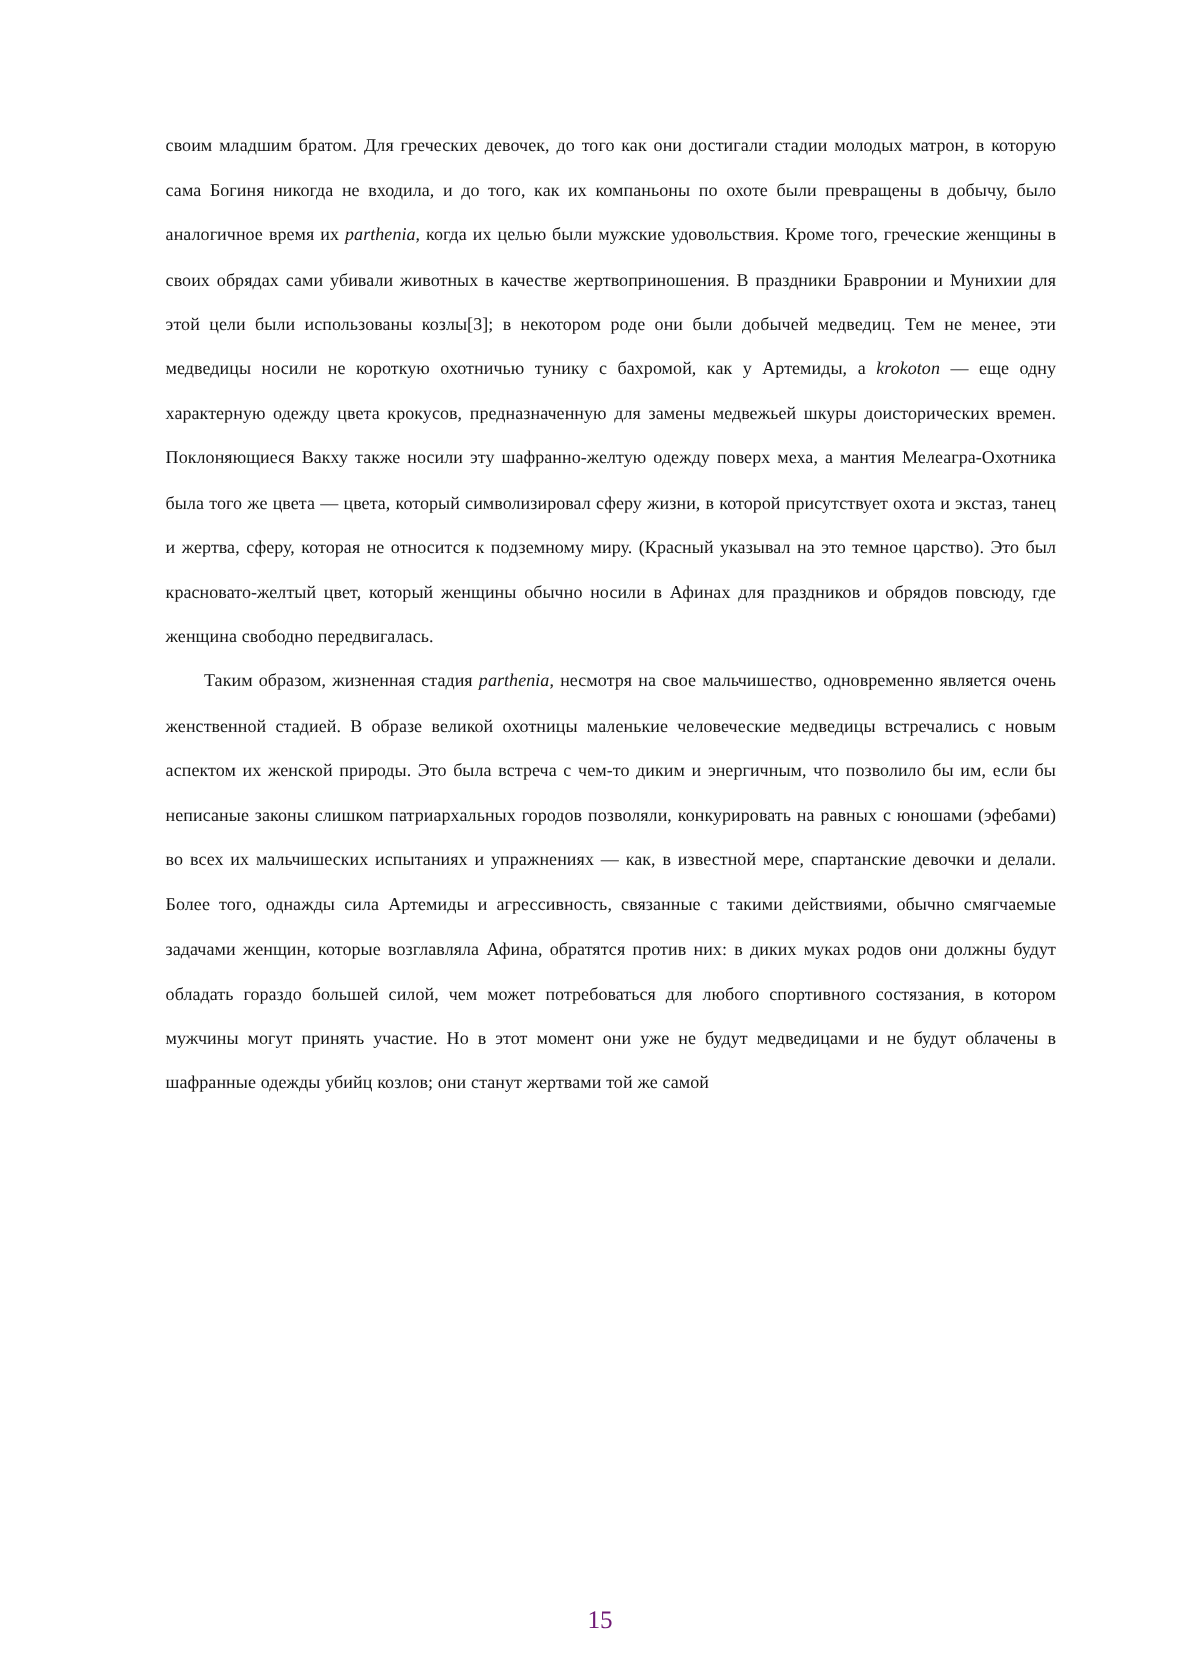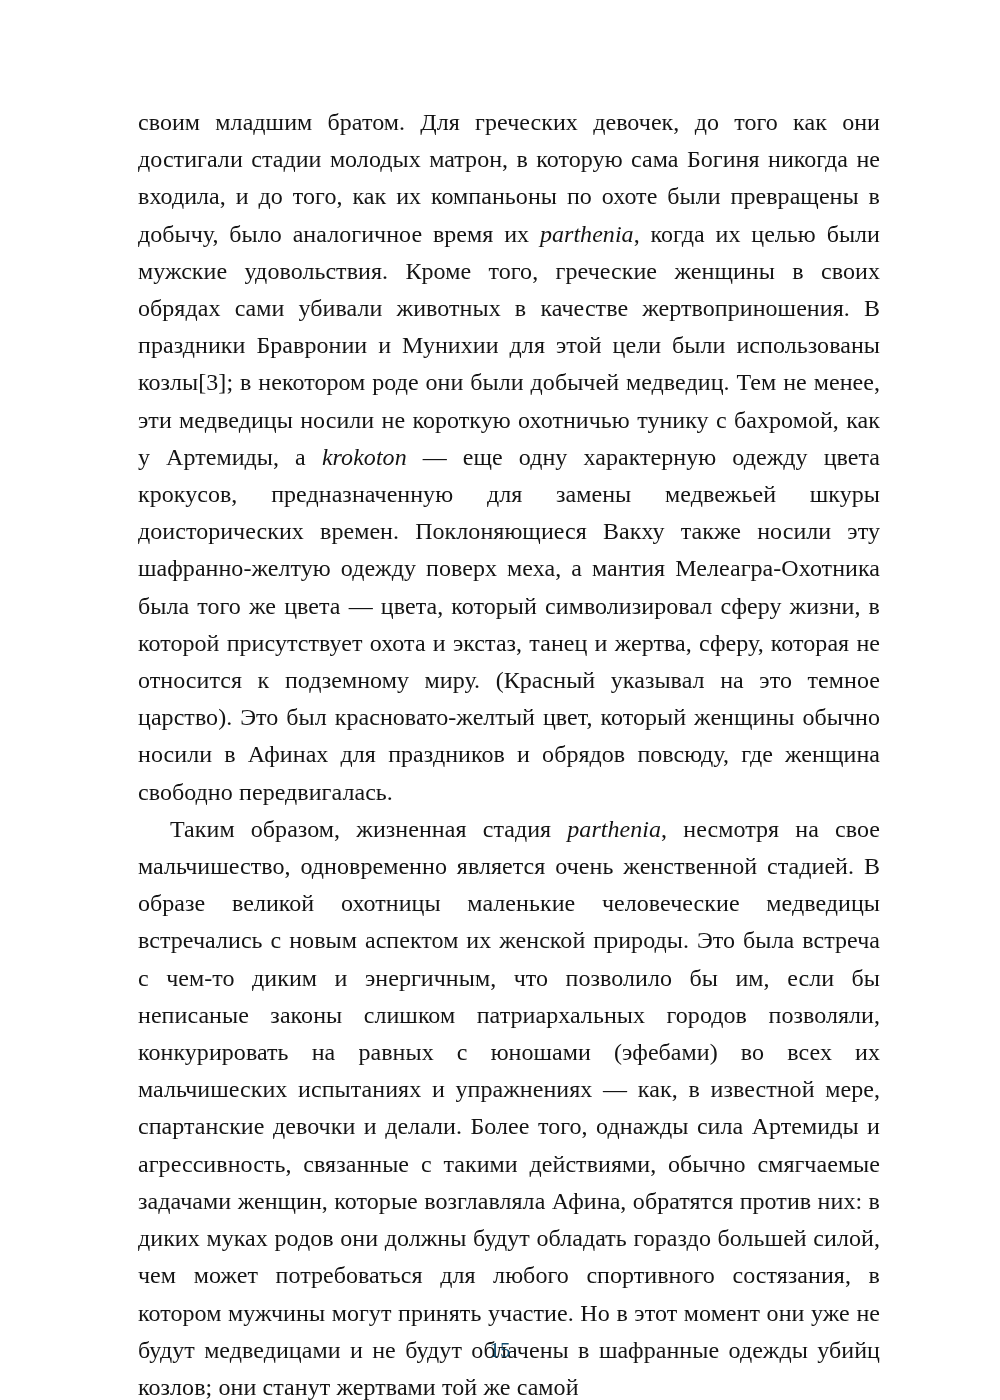--- a/index.html
+++ b/index.html
@@ -27,21 +27,21 @@
 
   .text-block {
     position: absolute;
     left: 138px;
     top: 104px;
     width: 742px;
   }
 
   .para {
     margin: 0;
-    font-size: 24px;
+    font-size: 15px;
     line-height: 37.2px;
     text-align: justify;
     text-justify: inter-word;
     letter-spacing: 0.05px;
     word-spacing: 0.2px;
     color: #141414;
     hyphens: manual;
     -webkit-hyphens: manual;
   }
 
@@ -55,21 +55,21 @@
   }
 
   .folio {
     position: absolute;
     left: 0;
     top: 1337px;
     width: 1000px;
     text-align: center;
     font-size: 21px;
     line-height: 26px;
-    color: #0c4a6e;
+    color: #701a75;
   }
 </style>
 </head>
 <body style="background: rgb(255, 255, 255);">
 
 <div class="page">
 
   <div class="text-block">
     <p class="para" style="text-indent: 0px;">своим младшим братом. Для греческих девочек, до того как они достигали стадии молодых матрон, в которую сама Богиня никогда не входила, и до того, как их компаньоны по охоте были превращены в добычу, было аналогичное время их <i>parthenia</i>, когда их целью были мужские удовольствия. Кроме того, греческие женщины в своих обрядах сами убивали животных в качестве жертвоприношения. В праздники Бравронии и Мунихии для этой цели были использованы козлы[3]; в некотором роде они были добычей медведиц. Тем не менее, эти медведицы носили не короткую охотничью тунику с бахромой, как у Артемиды, а <i>krokoton</i> — еще одну характерную одежду цвета крокусов, предназначенную для замены медвежьей шкуры доисторических времен. Поклоняющиеся Вакху также носили эту шафранно-желтую одежду поверх меха, а мантия Мелеагра-Охотника была того же цвета — цвета, который символизировал сферу жизни, в которой присутствует охота и экстаз, танец и жертва, сферу, которая не относится к подземному миру. (Красный указывал на это темное царство). Это был красновато-желтый цвет, который женщины обычно носили в Афинах для праздников и обрядов повсюду, где женщина свободно передвигалась.</p>
     <p class="para">Таким образом, жизненная стадия <i>parthenia</i>, несмотря на свое мальчишество, одновременно является очень женственной стадией. В образе великой охотницы маленькие человеческие медведицы встречались с новым аспектом их женской природы. Это была встреча с чем-то диким и энергичным, что позволило бы им, если бы неписаные законы слишком патриархальных городов позволяли, конкурировать на равных с юношами (эфебами) во всех их мальчишеских испытаниях и упражнениях — как, в известной мере, спартанские девочки и делали. Более того, однажды сила Артемиды и агрессивность, связанные с такими действиями, обычно смягчаемые задачами женщин, которые возглавляла Афина, обратятся против них: в диких муках родов они должны будут обладать гораздо большей силой, чем может потребоваться для любого спортивного состязания, в котором мужчины могут принять участие. Но в этот момент они уже не будут медведицами и не будут облачены в шафранные одежды убийц козлов; они станут жертвами той же самой</p>

